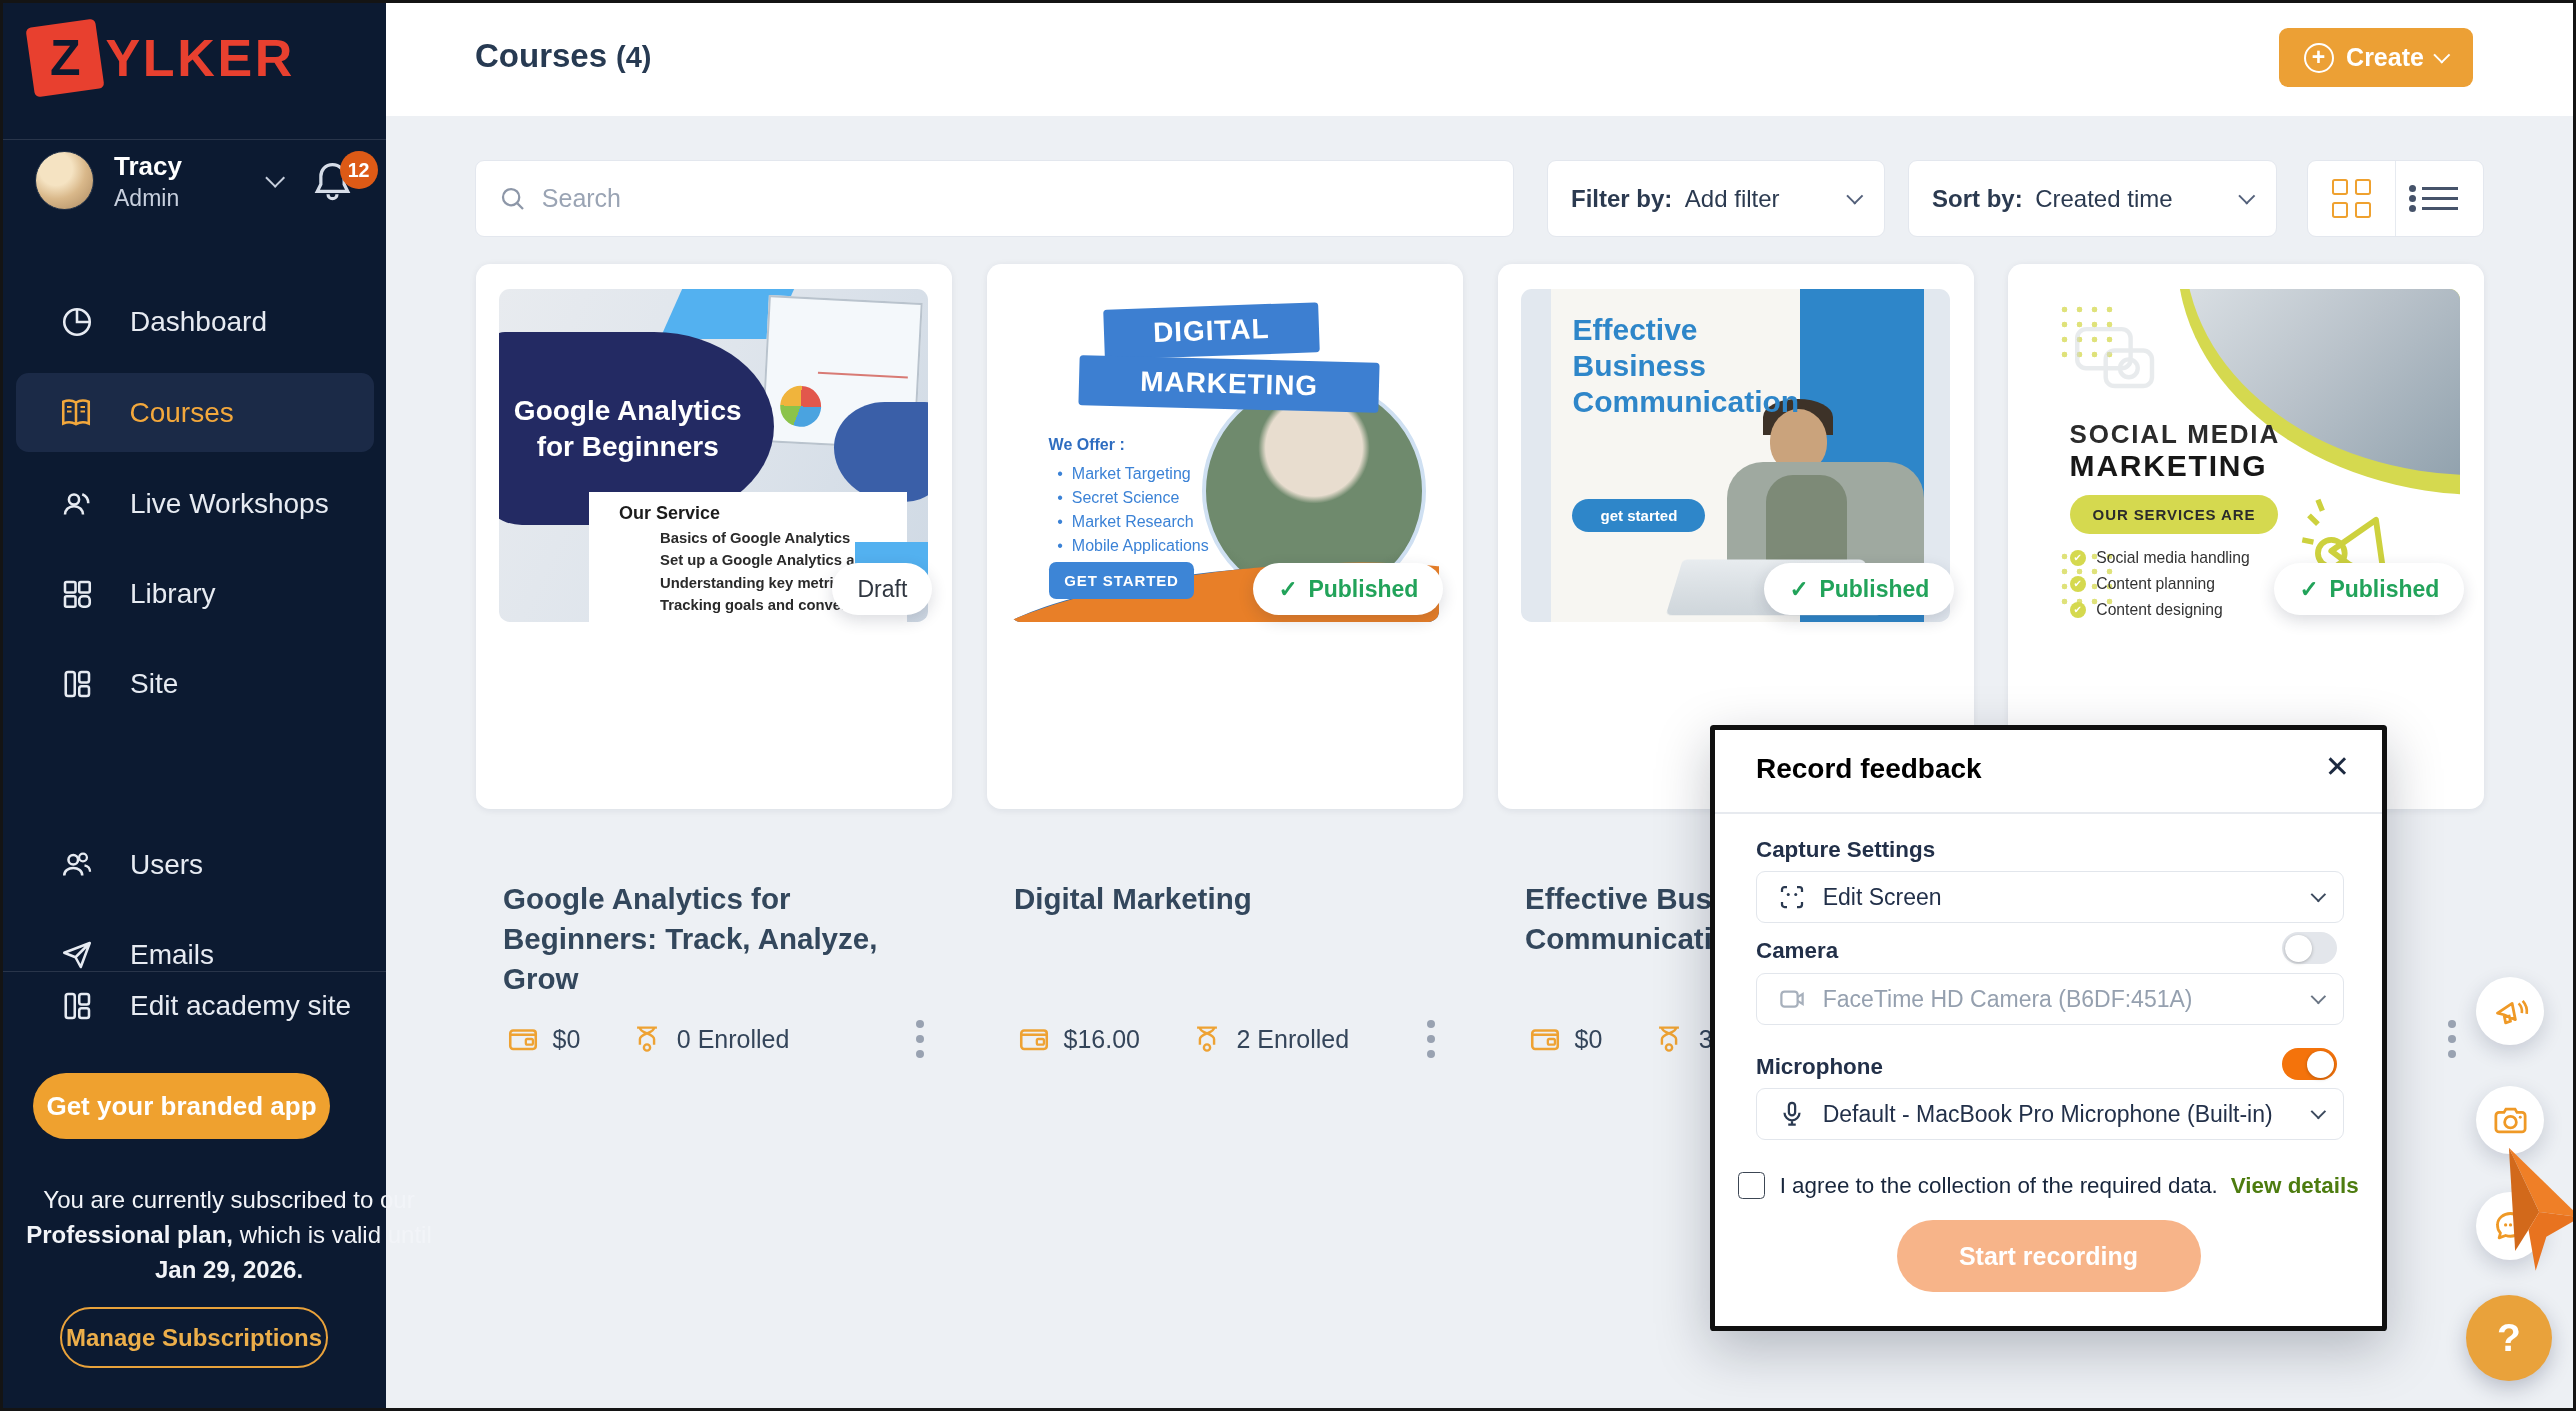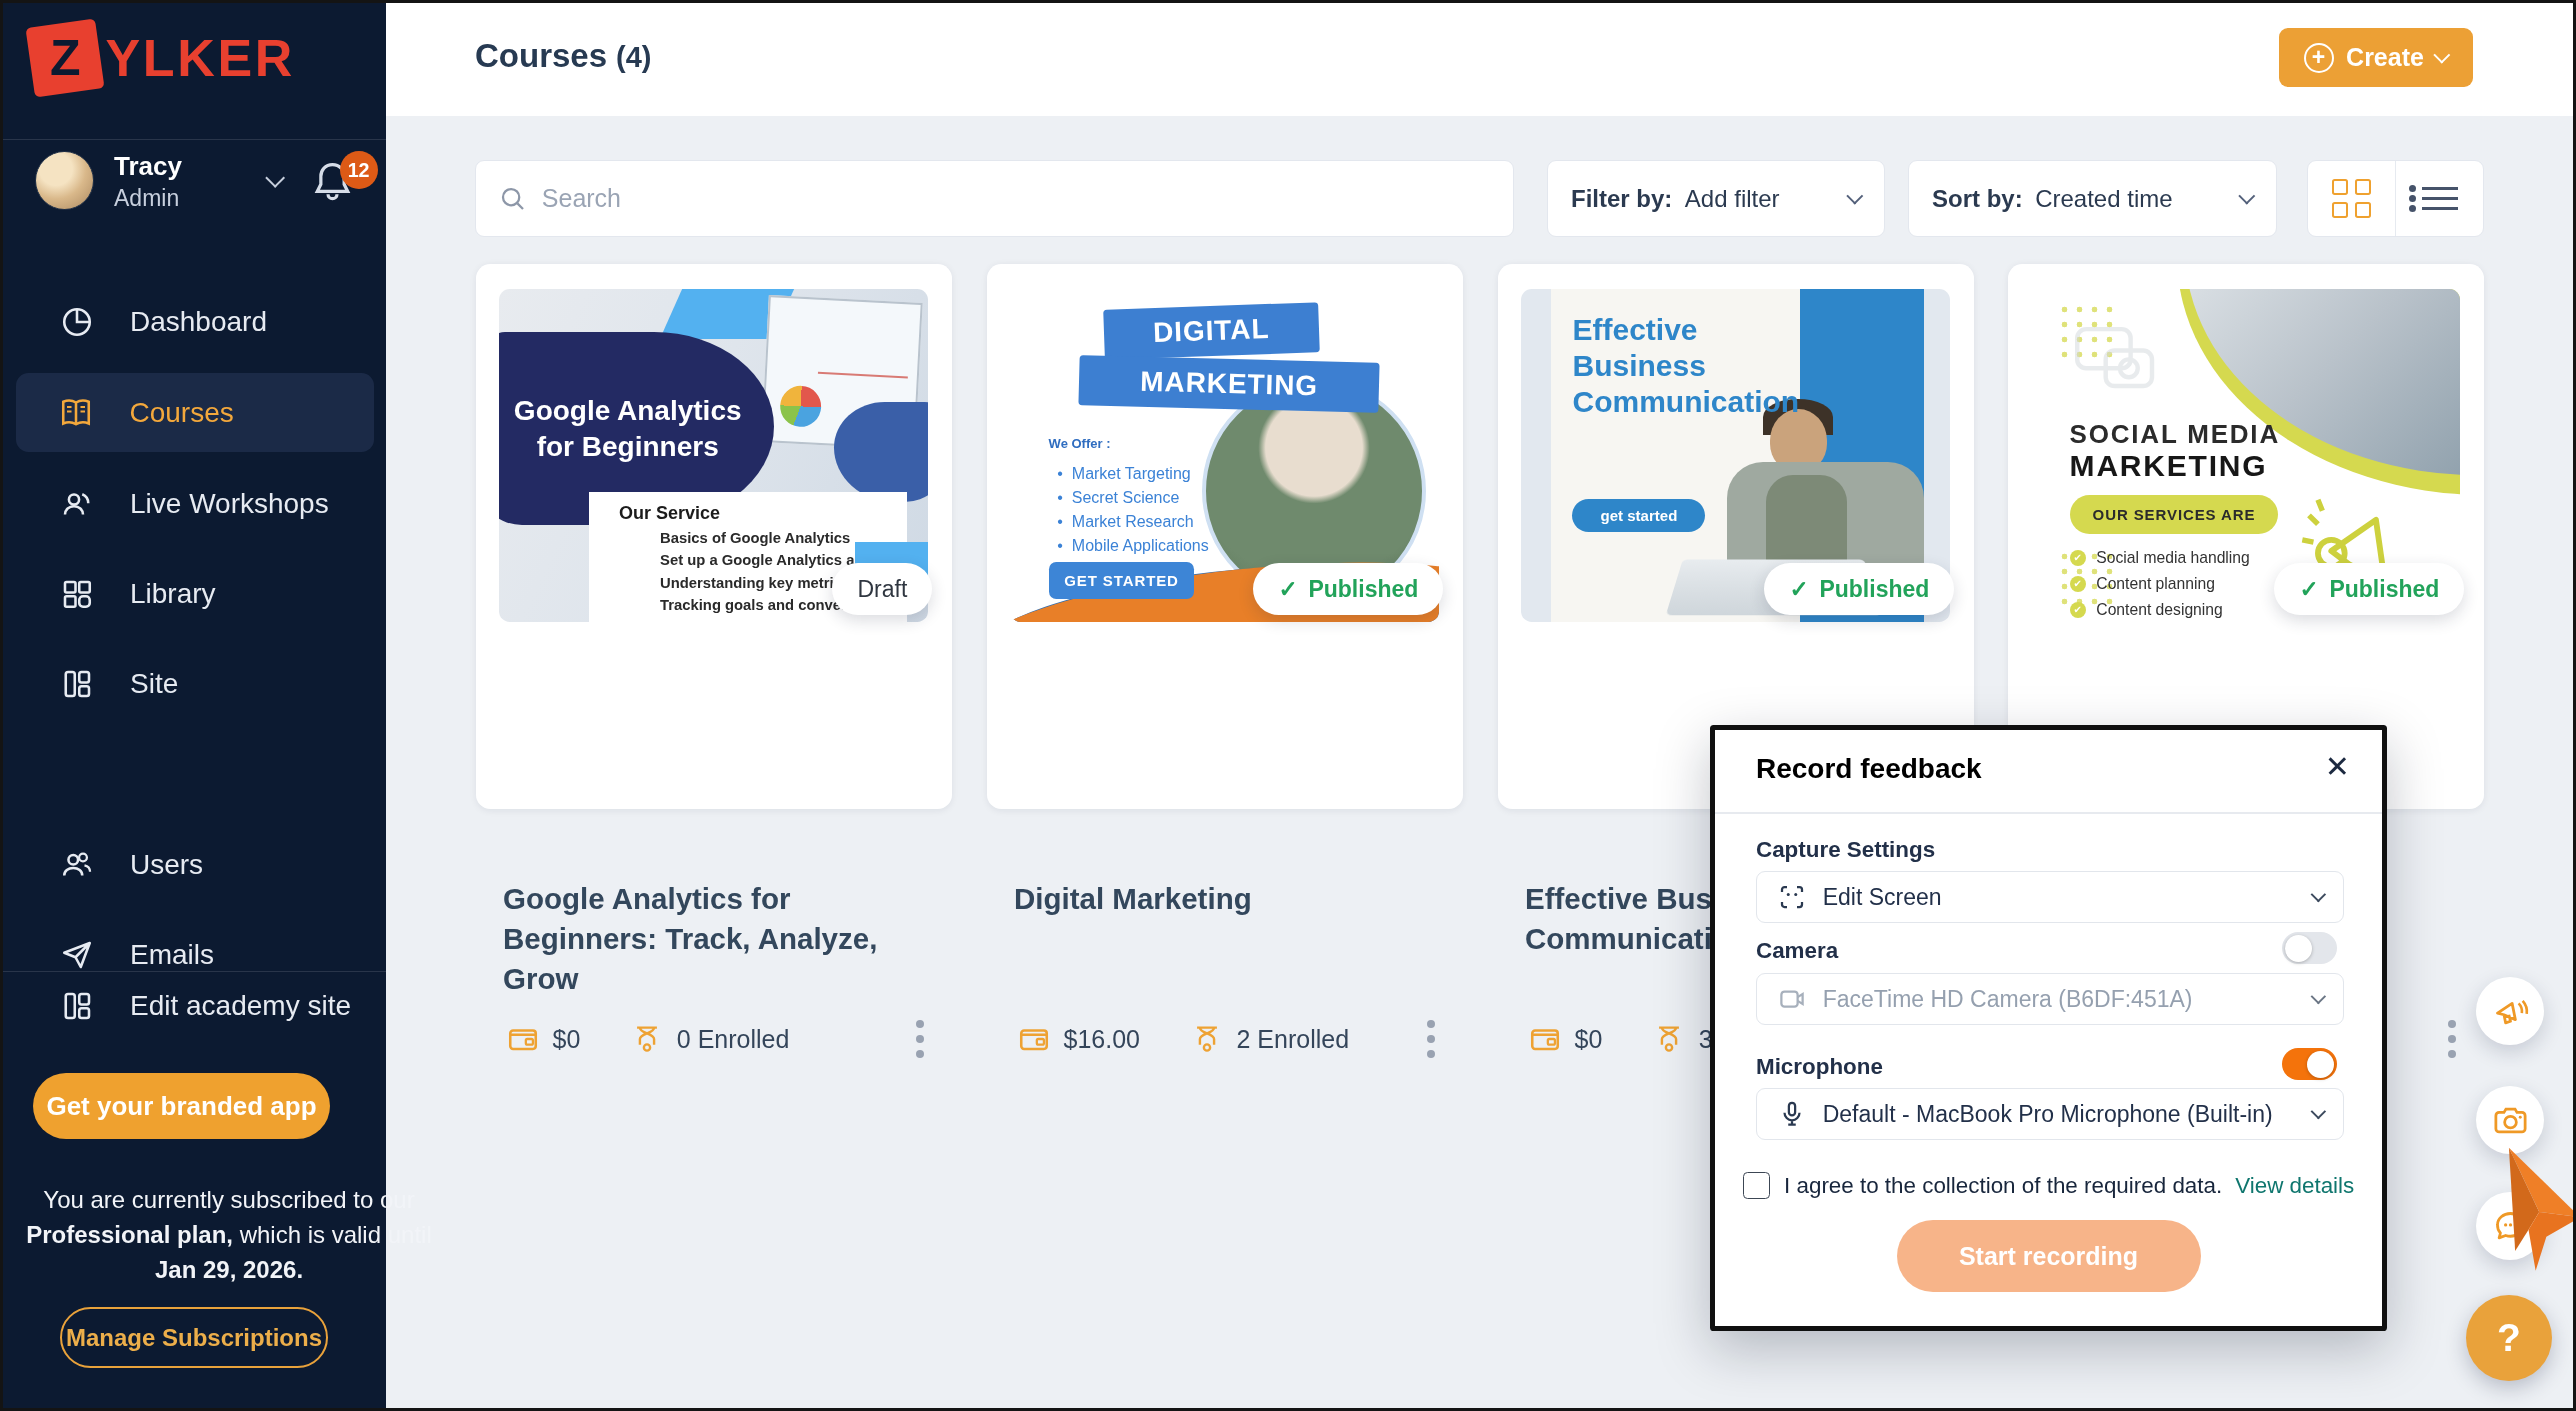--- a/index.html
+++ b/index.html
@@ -95,21 +95,21 @@
   .t1-panel .ph { font-size:18px; font-weight:bold; color:#1c1c1c; }
   .t1-panel .pi { font-size:14.8px; font-weight:bold; color:#2a2a2a; margin:6.3px 0 0 41px; }
   .t1-bluebr { position:absolute; right:0; bottom:12%; width:17%; height:12%; background:#53b1f0; }
 
   
   .t2 { background:#fff; }
   .t2-b1 { position:absolute; left:22%; top:5%; width:50%; height:15%; background:#3d7fd1; transform:rotate(-2deg);
            display:flex; align-items:center; justify-content:center; color:#fff; font-weight:bold; font-size:28px; letter-spacing:0.9px; border-radius:3.6px; }
   .t2-b2 { position:absolute; left:16%; top:21%; width:70%; height:15%; background:#3d7fd1; transform:rotate(1.5deg);
            display:flex; align-items:center; justify-content:center; color:#fff; font-weight:bold; font-size:28px; letter-spacing:0.9px; border-radius:3.6px; }
-  .t2-offer { position:absolute; left:9%; top:44%; color:#2f6dc0; font-weight:bold; font-size:13px; }
+  .t2-offer { position:absolute; left:9%; top:44%; color:#2f6dc0; font-weight:bold; font-size:16px; }
   .t2-list { position:absolute; left:11%; top:52%; color:#3b82d6; font-size:16px; line-height:24px; }
   .t2-list div::before { content:"•"; margin-right:9px; }
   .t2-cta { position:absolute; left:9%; top:82%; width:34%; height:11%; background:#3d85d6; border-radius:7.2px;
             display:flex; align-items:center; justify-content:center; color:#fff; font-weight:bold; font-size:15px; letter-spacing:0.9px; }
   .t2-photo { position:absolute; right:3%; top:27%; width:224px; height:224px; border-radius:50%; border:4.5px solid #cfe0f2;
               background:radial-gradient(circle at 50% 30%, #e8ddcf 0 26%, #6f8a6d 30% 70%, #587355 100%); }
   .t2-wave-b { position:absolute; left:-10%; bottom:-26%; width:130%; height:42%; background:#2e6fb5; border-radius:50% 50% 0 0; transform:rotate(-5deg); }
   .t2-wave-o { position:absolute; left:-10%; bottom:-20%; width:130%; height:36%; background:#e87f28; border-radius:50% 50% 0 0; transform:rotate(-6deg); }
 
   
@@ -154,21 +154,21 @@
   .m-select.disabled { color:#95a0af; }
   .m-select.disabled .caret { border-color:#6b7685; }
   .m-select .dico { margin-right:16px; display:flex; }
   .toggle { position:absolute; right:45px; width:55px; height:32px; border-radius:16px; background:#e3e6eb; cursor:pointer; }
   .toggle::after { content:""; position:absolute; top:2.7px; left:2.7px; width:27px; height:27px; border-radius:50%; background:#fff;
                    box-shadow:0 0.9px 3.6px rgba(0,0,0,.25); }
   .toggle[data-state="on"] { background:#f4730b; }
   .toggle[data-state="on"]::after { left:auto; right:2.7px; }
   .agree-row { position:absolute; left:0; top:442px; width:100%; display:flex; align-items:center; justify-content:center; font-size:22.4px; color:#18263c; }
   .agree-box { width:27px; height:27px; border:1.8px solid #3c4654; border-radius:4.5px; margin-right:14.3px; background:#fff; cursor:pointer; flex:none; }
-  .agree-link { color:#0f766e; margin-left:13px; cursor:pointer; }
+  .agree-link { color:#4d7c0f; margin-left:13px; cursor:pointer;font-weight:bold; }
   .start-btn { position:absolute; left:50%; top:490px; transform:translateX(-50%); width:304px; height:72px; border-radius:894px;
                background:#f7b489; color:#fff; font-size:25px; font-weight:600; display:flex; align-items:center; justify-content:center; cursor:not-allowed; }
 
   
   .float-btn { position:absolute; width:68px; height:68px; border-radius:50%; background:#fff; box-shadow:0 7.2px 19.7px rgba(30,40,70,.18);
                display:flex; align-items:center; justify-content:center; z-index:40; cursor:pointer; }
   .help-btn { position:absolute; left:2463px; top:1292px; width:86px; height:86px; border-radius:50%; background:#e9a23b;
               color:#fff; font-size:39px; font-weight:bold; display:flex; align-items:center; justify-content:center;
               box-shadow:0 7.2px 19.7px rgba(30,40,70,.25); z-index:40; cursor:pointer; }
   .cursor-arrow { position:absolute; left:2497px; top:1141px; z-index:60; }

